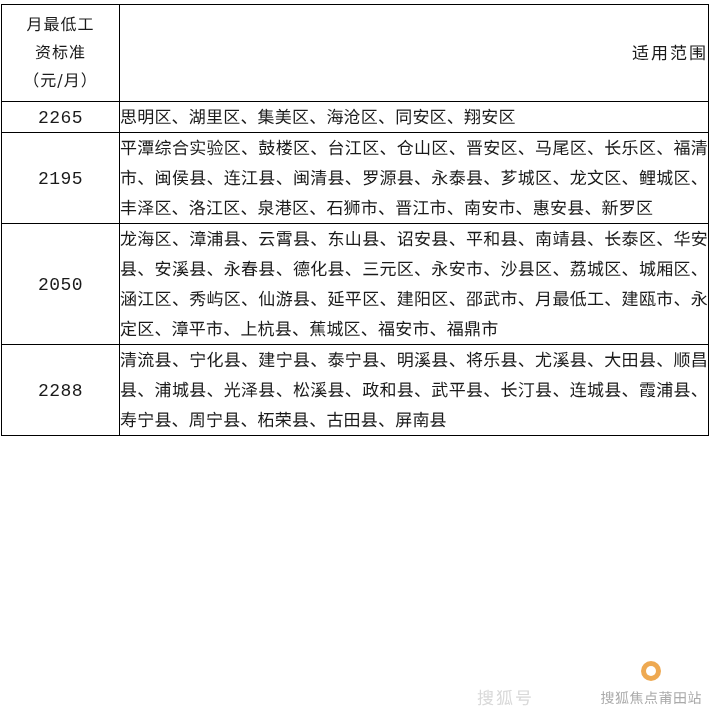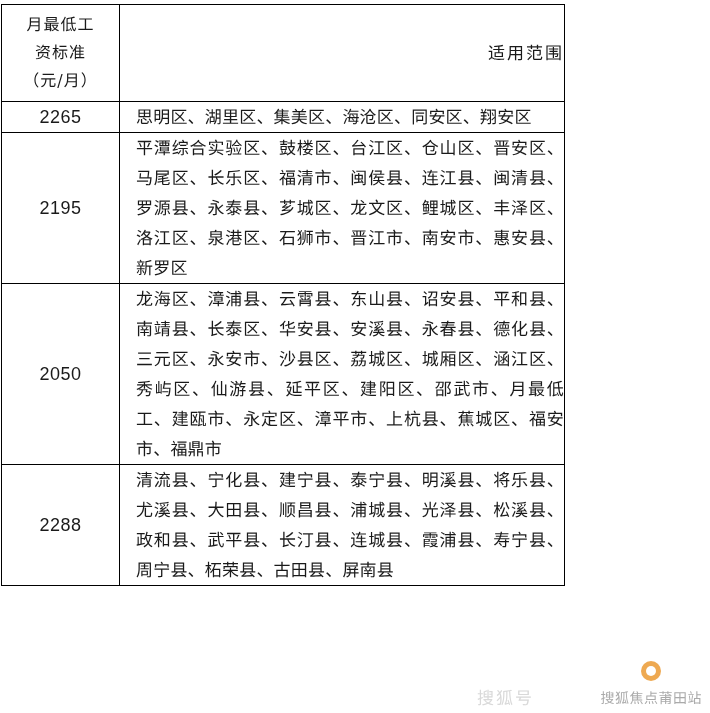--- a/index.html
+++ b/index.html
@@ -16,21 +16,21 @@
     overflow: hidden;
   }
   .page {
     width: 710px;
     height: 713px;
     position: relative;
     box-sizing: border-box;
   }
   table.wage-table {
     border-collapse: collapse;
-    width: 564px;
+    width: 708px;
     margin: 4px 0 0 1px;
     table-layout: fixed;
   }
   table.wage-table td {
     border: 1px solid #000000;
     vertical-align: middle;
     padding: 0;
   }
   td.col-amount {
     width: 118px;
@@ -55,24 +55,23 @@
   .head-scope-inner {
     font-size: 17px;
     text-align: right;
     letter-spacing: 2px;
   }
   .scope-text {
     display: block;
     text-align: justify;
     text-align-last: left;
     text-justify: inter-ideograph;
-    margin-left: 16px;
   }
   .amount-num {
-    font-family: Liberation Sans, sans-serif;
+    font-family: Liberation Mono, monospace;
     font-size: 18px;
   }
   .note {
     position: absolute;
     left: 36px;
     bottom: 14px;
     font-size: 14.5px;
     letter-spacing: 0.4px;
     color: #1a1a1a;
     white-space: nowrap;

